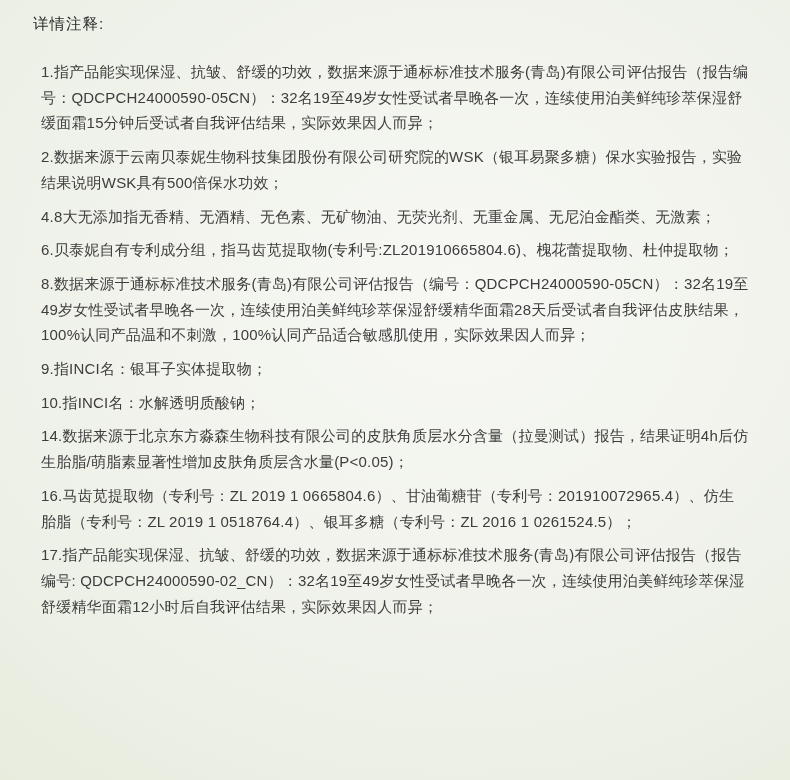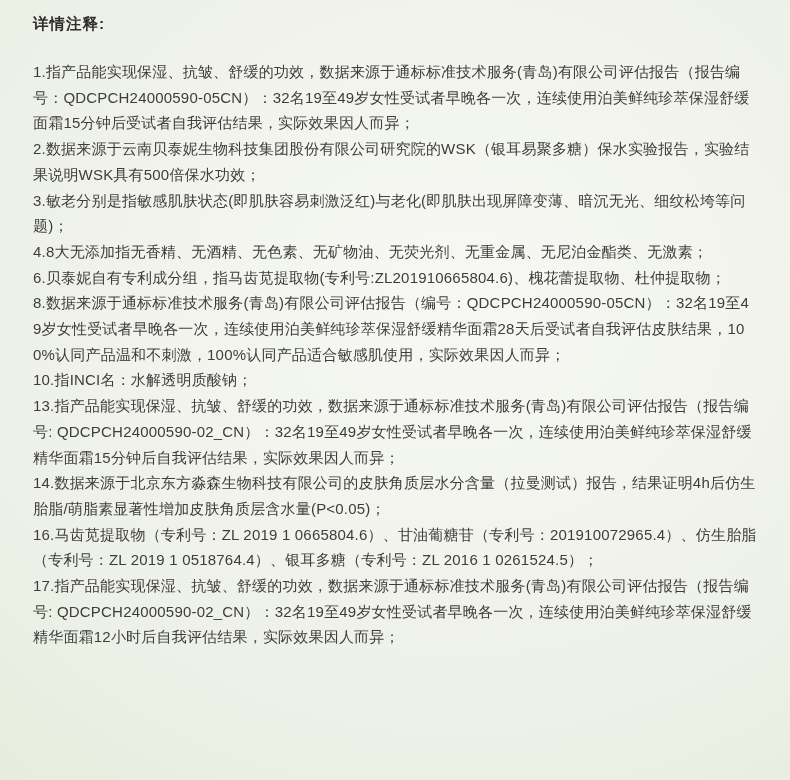--- a/index.html
+++ b/index.html
@@ -17,44 +17,43 @@
       var(--bg-center) 0%, var(--bg-mid) 50%, var(--bg-edge) 100%);
   }
   .page{
     box-sizing:border-box;
     width:790px;height:780px;
     padding:14px 33px 0 33px;
   }
   .page-title{
     margin:0 0 24px 0;
     font-size:15.5px;
-    font-weight:bold;
+    font-weight:normal;
     letter-spacing:1px;
     color:var(--title);
   }
   .notes p.note{
-    margin:0;
+    margin:8px;
     font-size:15px;
     line-height:25.7px;
     color:var(--text);
     word-break:break-all;
     letter-spacing:0.2px;
   }
 </style>
 </head>
 <body>
 
 <div class="page">
   <h1 class="page-title">详情注释:</h1>
   <div class="notes">
       <p class="note">1.指产品能实现保湿、抗皱、舒缓的功效，数据来源于通标标准技术服务(青岛)有限公司评估报告（报告编号：QDCPCH24000590-05CN）：32名19至49岁女性受试者早晚各一次，连续使用泊美鲜纯珍萃保湿舒缓面霜15分钟后受试者自我评估结果，实际效果因人而异；</p>
       <p class="note">2.数据来源于云南贝泰妮生物科技集团股份有限公司研究院的WSK（银耳易聚多糖）保水实验报告，实验结果说明WSK具有500倍保水功效；</p>
-      <p class="note">3.敏老分别是指敏感肌肤状态(即肌肤容易刺激泛红)与老化(即肌肤出现屏障变薄、暗沉无光、细纹松垮等问题)；</p>
       <p class="note">4.8大无添加指无香精、无酒精、无色素、无矿物油、无荧光剂、无重金属、无尼泊金酯类、无激素；</p>
       <p class="note">6.贝泰妮自有专利成分组，指马齿苋提取物(专利号:ZL201910665804.6)、槐花蕾提取物、杜仲提取物；</p>
       <p class="note">8.数据来源于通标标准技术服务(青岛)有限公司评估报告（编号：QDCPCH24000590-05CN）：32名19至49岁女性受试者早晚各一次，连续使用泊美鲜纯珍萃保湿舒缓精华面霜28天后受试者自我评估皮肤结果，100%认同产品温和不刺激，100%认同产品适合敏感肌使用，实际效果因人而异；</p>
+      <p class="note">9.指INCI名：银耳子实体提取物；</p>
       <p class="note">10.指INCI名：水解透明质酸钠；</p>
-      <p class="note">13.指产品能实现保湿、抗皱、舒缓的功效，数据来源于通标标准技术服务(青岛)有限公司评估报告（报告编号: QDCPCH24000590-02_CN）：32名19至49岁女性受试者早晚各一次，连续使用泊美鲜纯珍萃保湿舒缓精华面霜15分钟后自我评估结果，实际效果因人而异；</p>
       <p class="note">14.数据来源于北京东方淼森生物科技有限公司的皮肤角质层水分含量（拉曼测试）报告，结果证明4h后仿生胎脂/萌脂素显著性增加皮肤角质层含水量(P&lt;0.05)；</p>
       <p class="note">16.马齿苋提取物（专利号：ZL 2019 1 0665804.6）、甘油葡糖苷（专利号：201910072965.4）、仿生胎脂（专利号：ZL 2019 1 0518764.4）、银耳多糖（专利号：ZL 2016 1 0261524.5）；</p>
       <p class="note">17.指产品能实现保湿、抗皱、舒缓的功效，数据来源于通标标准技术服务(青岛)有限公司评估报告（报告编号: QDCPCH24000590-02_CN）：32名19至49岁女性受试者早晚各一次，连续使用泊美鲜纯珍萃保湿舒缓精华面霜12小时后自我评估结果，实际效果因人而异；</p>
     </div>
 </div>
 
 </body></html>

